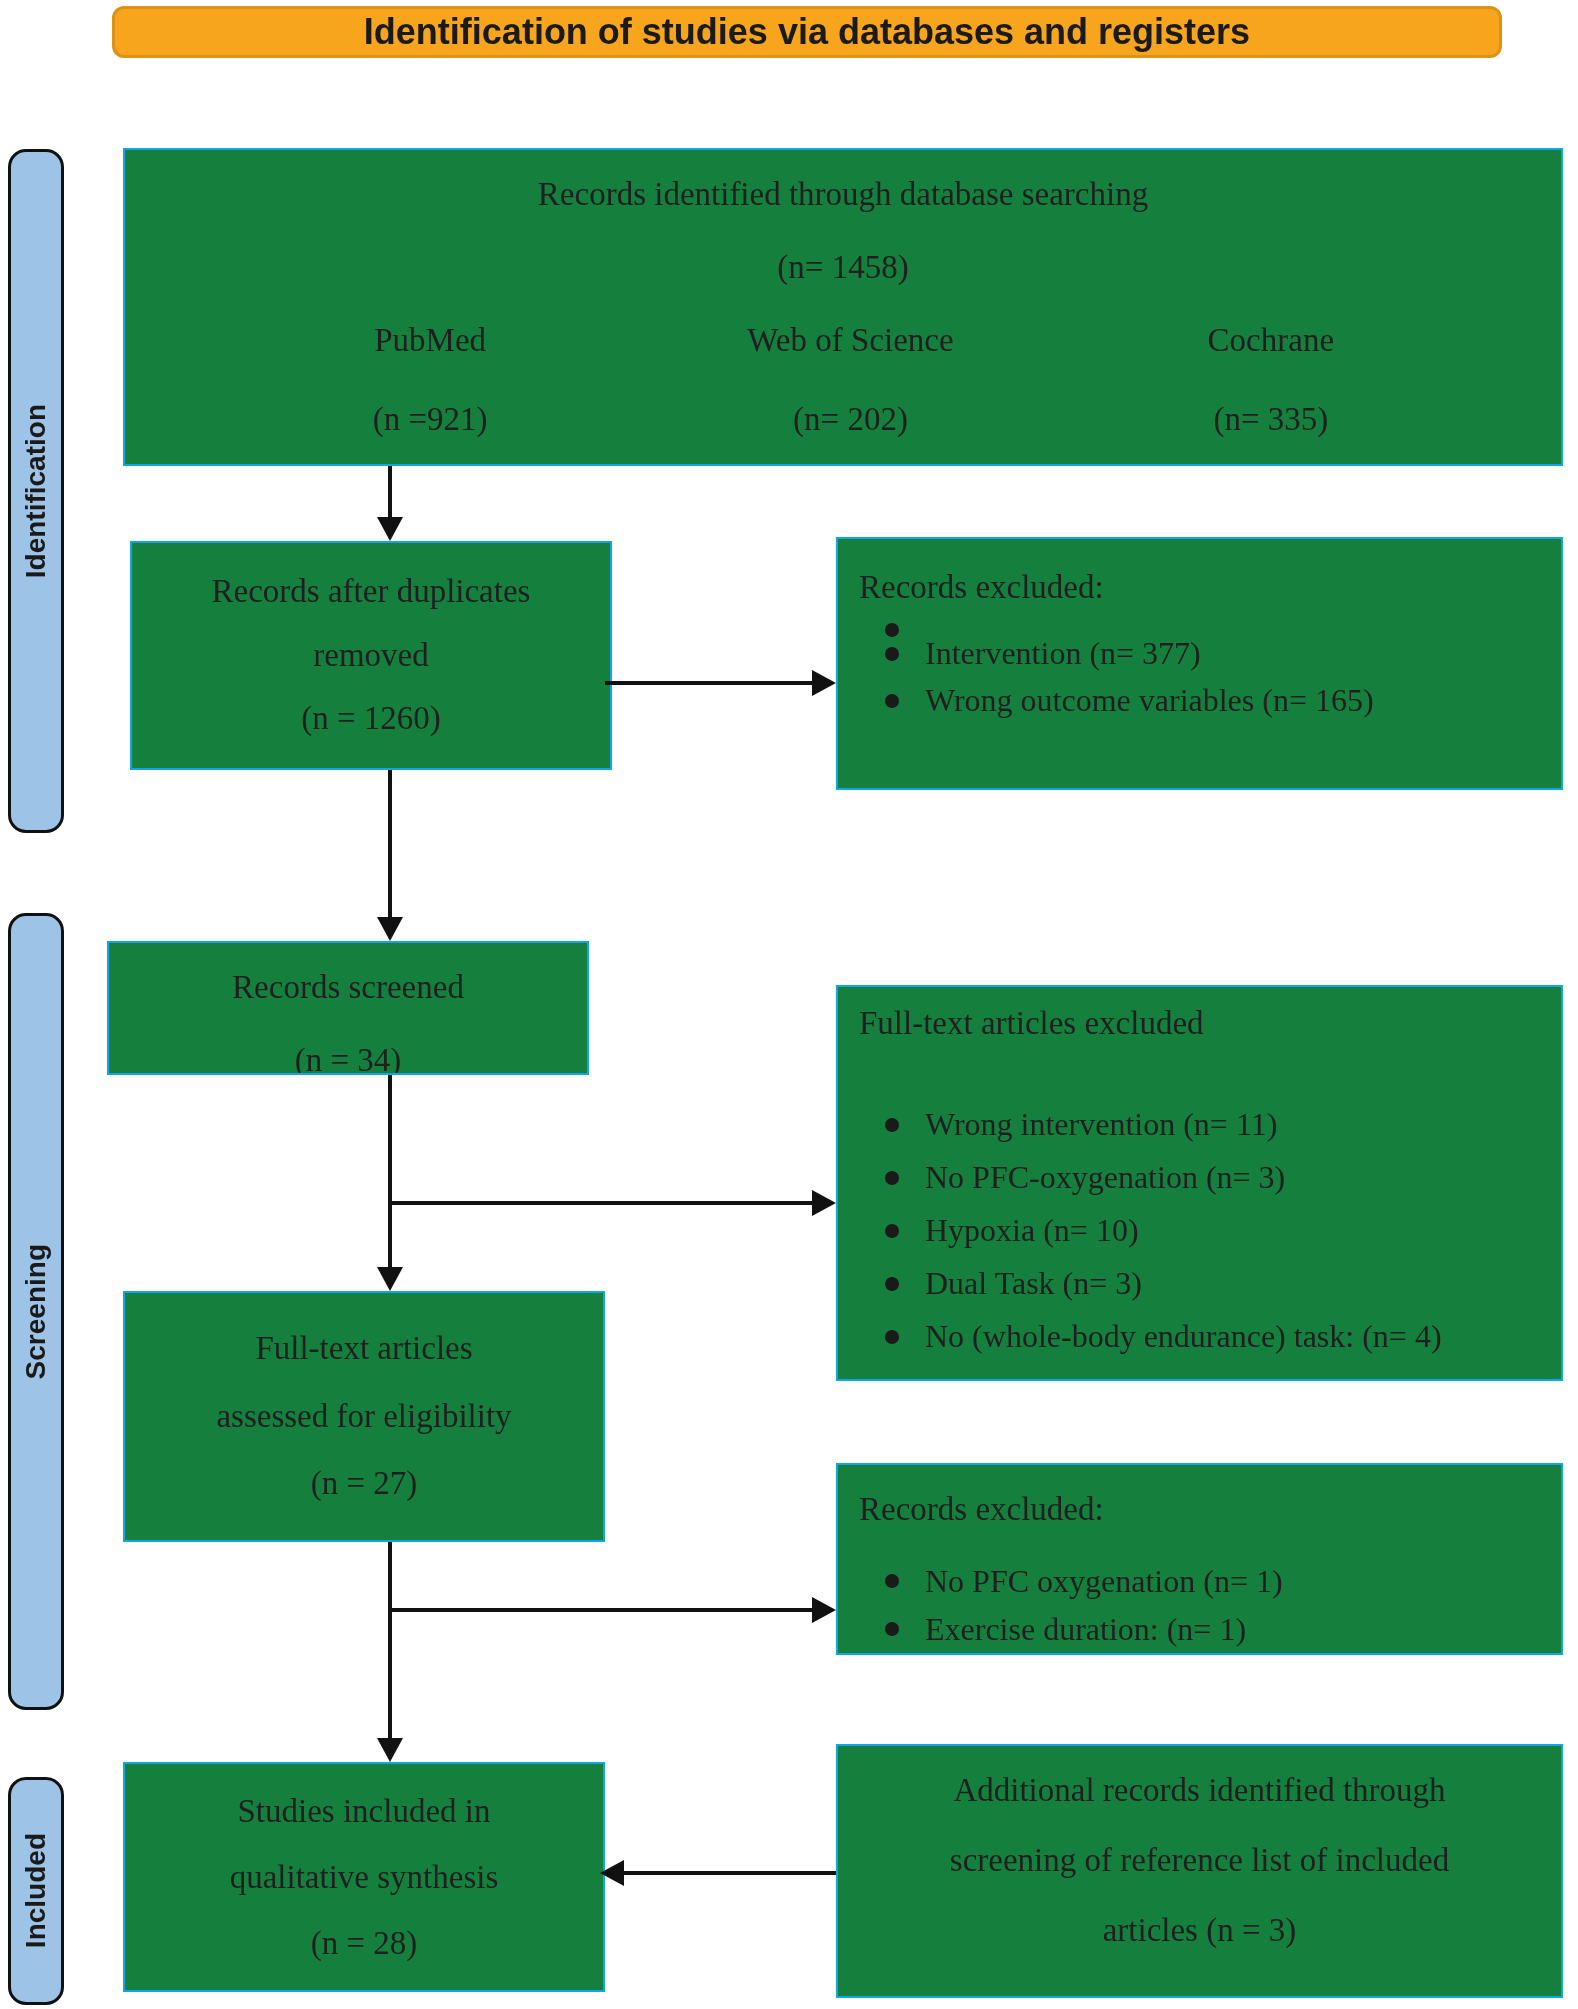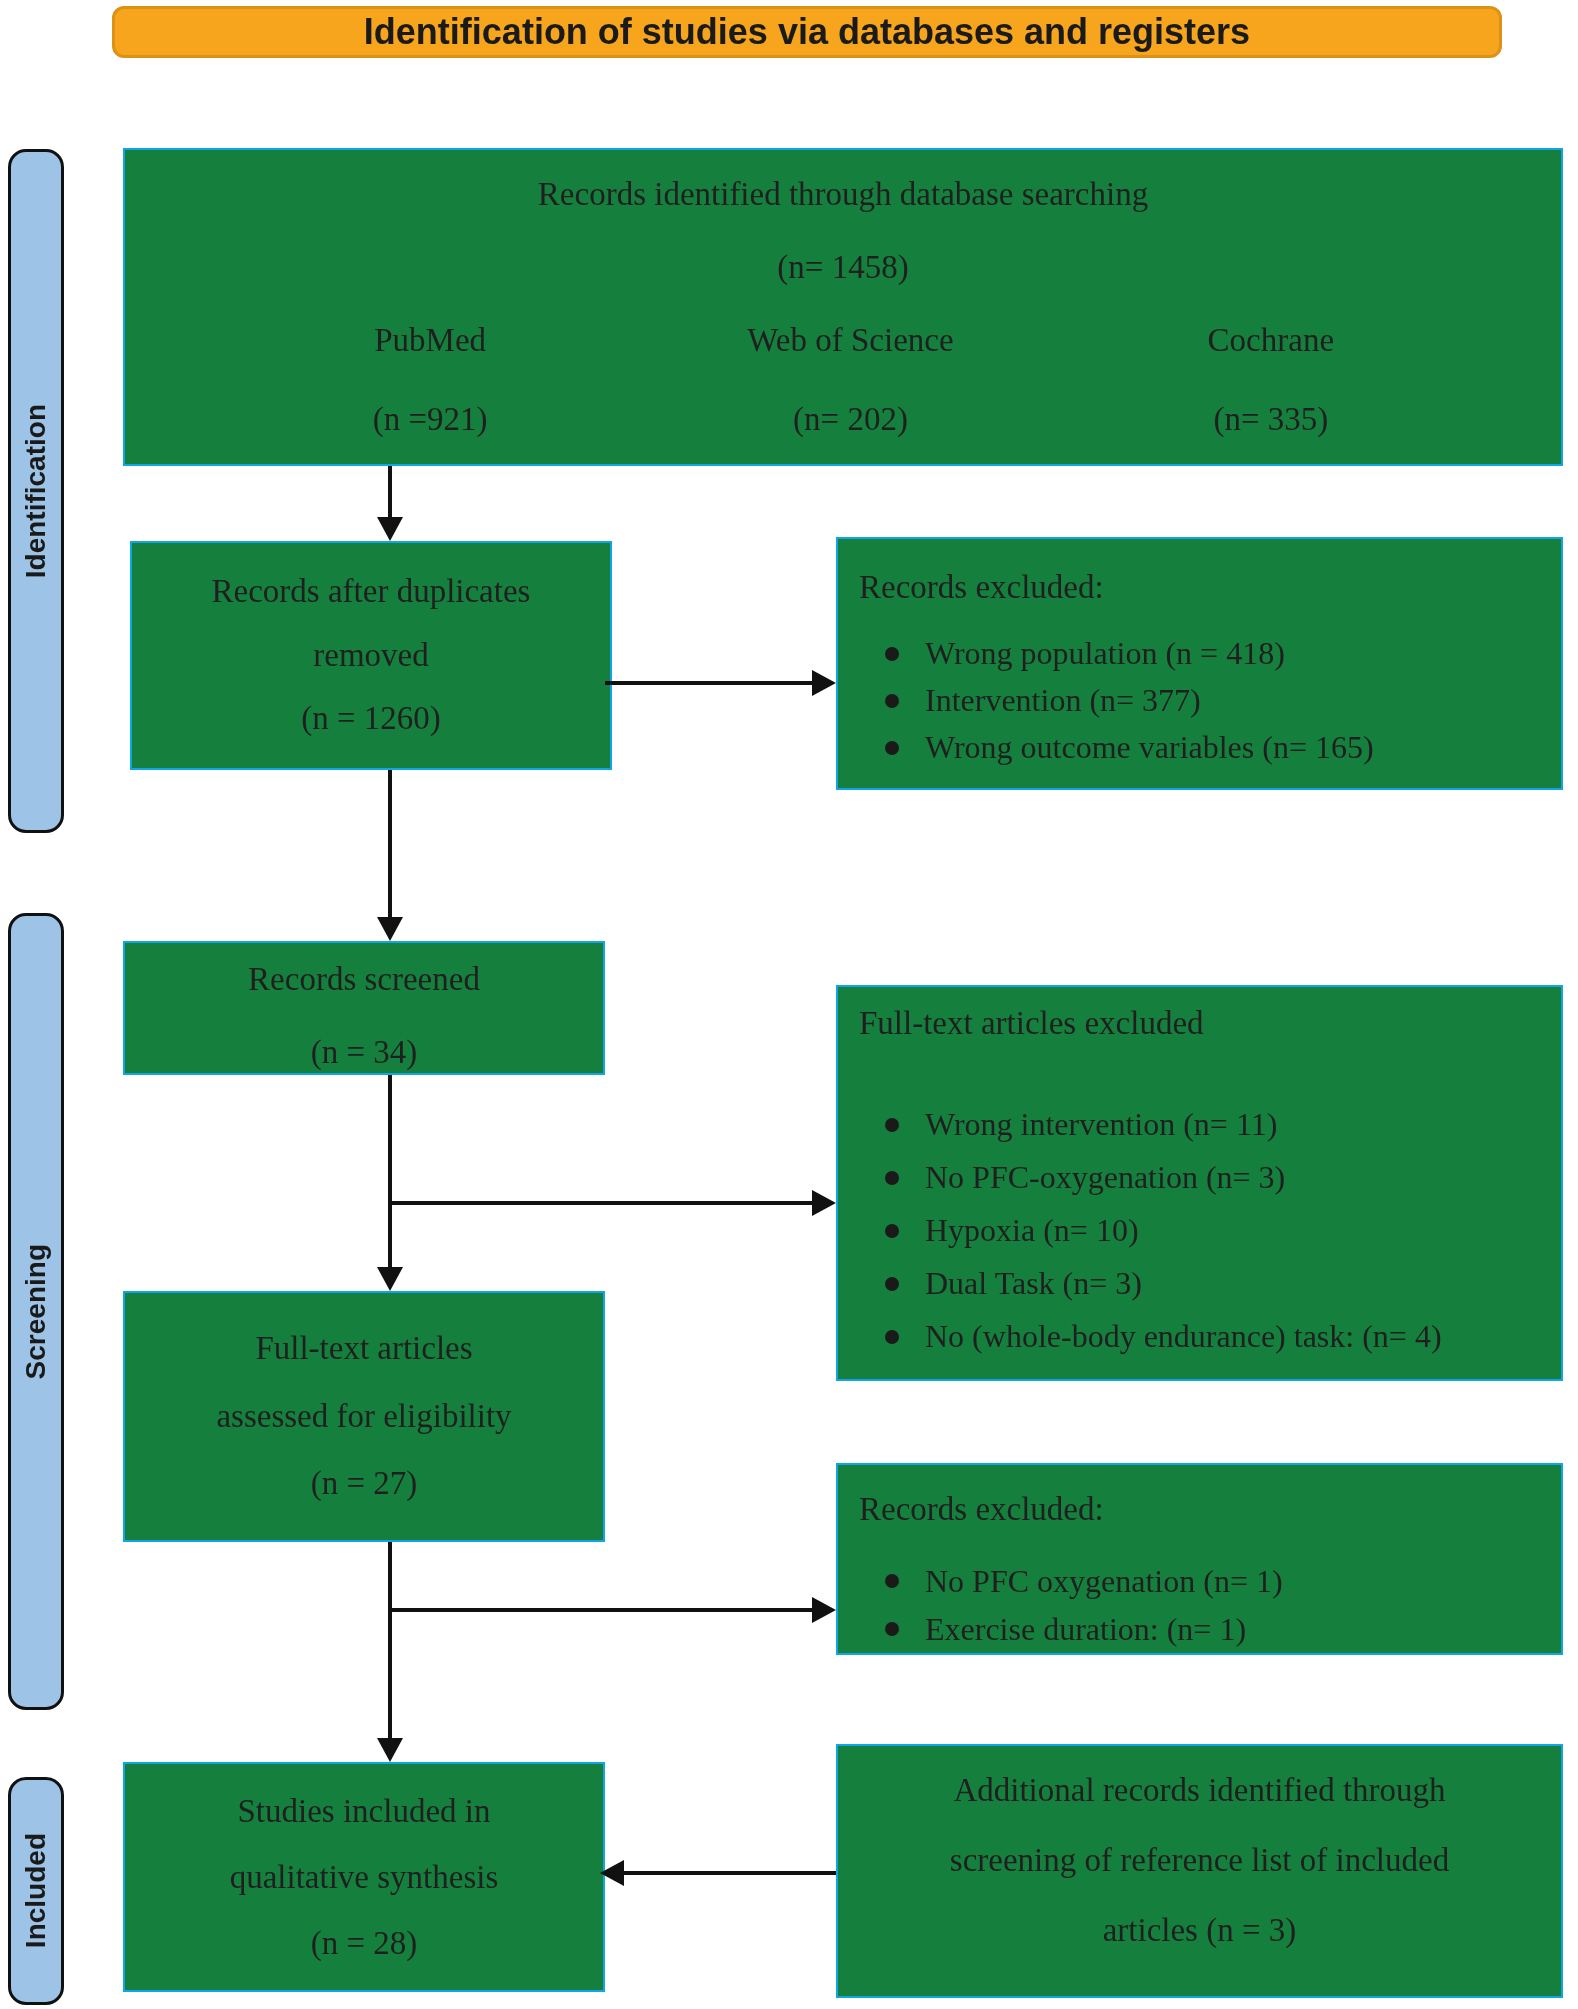--- a/index.html
+++ b/index.html
@@ -34,22 +34,22 @@
     font-size:33px;overflow:hidden;
   }
   .centered{display:flex;flex-direction:column;align-items:center;justify-content:center;text-align:center;}
   #box-identified{left:123px;top:148px;width:1440px;height:318px;
     display:flex;flex-direction:column;justify-content:space-between;
     padding:26px 0;text-align:center;}
   .src-row{display:flex;padding:0 80px 0 95px;}
   .src-col{flex:1;display:flex;flex-direction:column;align-items:center;gap:42px;}
   #box-duplicates{left:130px;top:541px;width:482px;height:229px;line-height:1.93;}
   #box-excluded1{left:836px;top:537px;width:727px;height:253px;padding:30px 20px 0 21px;}
-  #box-screened{left:123px;top:941px;width:482px;height:134px;line-height:2.2;
-    justify-content:flex-start;box-sizing:border-box;}
+  #box-screened{left:107px;top:941px;width:482px;height:134px;line-height:2.2;
+    justify-content:flex-start;padding-top:8px;box-sizing:border-box;}
   #box-ft-excluded{left:836px;top:945px;width:727px;height:396px;padding:18px 10px 0 21px;margin-top:40px;}
   #box-assessed{left:123px;top:1291px;width:482px;height:251px;line-height:2.05;}
   #box-excluded2{left:836px;top:1463px;width:727px;height:192px;padding:26px 20px 0 21px;}
   #box-included{left:123px;top:1762px;width:482px;height:230px;line-height:2.0;}
   #box-additional{left:836px;top:1744px;width:727px;height:254px;line-height:2.12;padding-bottom:20px;box-sizing:border-box;}
   .ex-title{font-size:33px;}
   ul.bullets{list-style:none;margin:0;padding:0;font-size:32px;}
   #box-excluded1 ul.bullets{margin-top:24px;}
   #box-excluded1 li{line-height:47px;}
   #box-ft-excluded ul.bullets{margin-top:56px;}
@@ -111,21 +111,20 @@
     <div>Records after duplicates</div>
     <div>removed</div>
     <div>(n = 1260)</div>
   </div>
 
   <div class="fbox" id="box-excluded1">
     <div class="ex-title">Records excluded:</div>
     <ul class="bullets">
       <li class="bullet">
         <span class="dot"></span>
-        <span>Wrong population (n = 418)</span>
       </li>
       <li class="bullet">
         <span class="dot"></span>
         <span>Intervention (n= 377)</span>
       </li>
       <li class="bullet">
         <span class="dot"></span>
         <span>Wrong outcome variables (n= 165)</span>
       </li>
     </ul>

